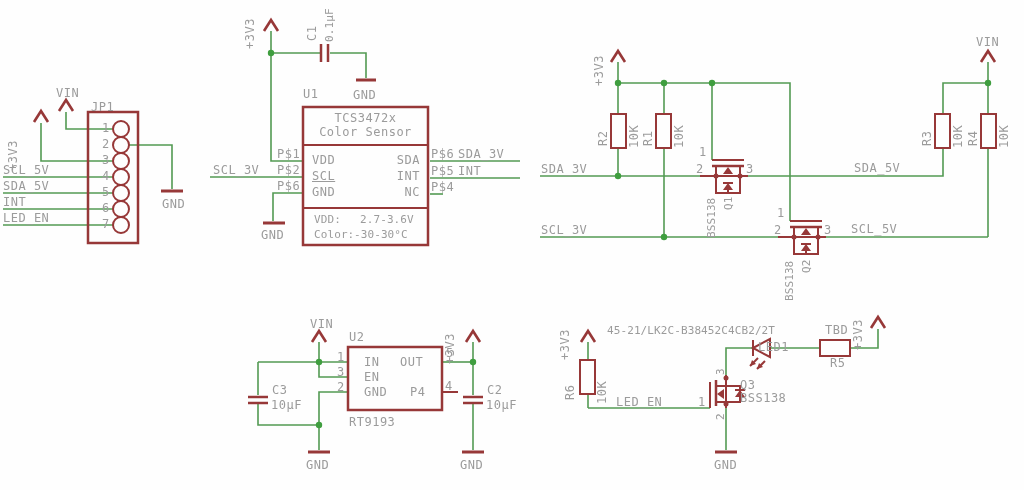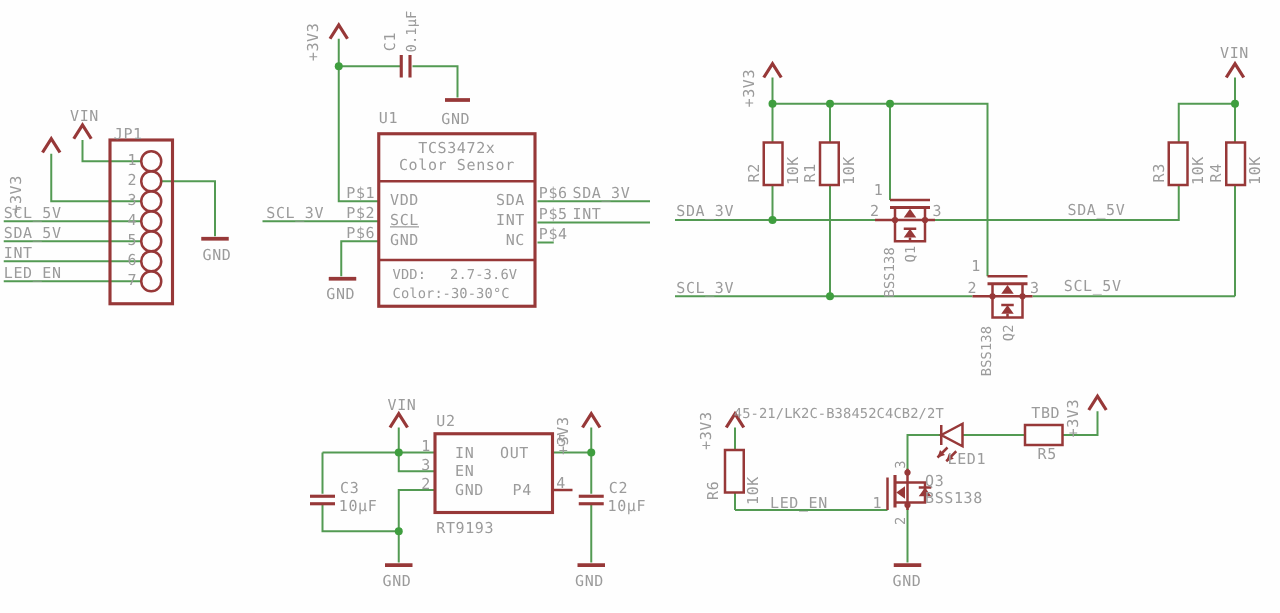--- a/index.html
+++ b/index.html
@@ -309,26 +309,26 @@
   <span class="lbl" style="left:272px;top:384px;">C3</span>
   <span class="lbl" style="left:271px;top:399px;">10μF</span>
   <span class="lbl" style="left:487px;top:384px;">C2</span>
   <span class="lbl" style="left:486px;top:399px;">10μF</span>
   <span class="lbl" style="left:306px;top:459px;">GND</span>
   <span class="lbl" style="left:460px;top:459px;">GND</span>
 
   <span class="lbl v" style="left:559px;top:316px;height:44px;">+3V3</span>
   <span class="lbl v" style="left:564px;top:376px;height:24px;">R6</span>
   <span class="lbl v" style="left:596px;top:372px;height:32px;">10K</span>
-  <span class="lbl t11" style="left:587px;top:324px;text-align:right;">45-21/LK2C-B38452C4CB2/2T</span>
+  <span class="lbl t11" style="left:607px;top:324px;text-align:right;">45-21/LK2C-B38452C4CB2/2T</span>
   <span class="lbl" style="left:825px;top:324px;">TBD</span>
   <span class="lbl" style="left:830px;top:357px;">R5</span>
   <span class="lbl v" style="left:852px;top:308px;height:42px;">+3V3</span>
   <span class="lbl" style="left:616px;top:396px;">LED_EN</span>
   <span class="lbl" style="left:698px;top:396px;">1</span>
   <span class="lbl v t11" style="left:714px;top:363px;height:12px;">3</span>
   <span class="lbl v t11" style="left:714px;top:408px;height:12px;">2</span>
   <span class="lbl" style="left:740px;top:379px;">Q3</span>
   <span class="lbl" style="left:740px;top:392px;">BSS138</span>
-  <span class="lbl" style="left:758px;top:361px;">LED1</span>
+  <span class="lbl" style="left:758px;top:341px;">LED1</span>
   <span class="lbl" style="left:714px;top:459px;">GND</span>
 
 </div>
 
 </body></html>

